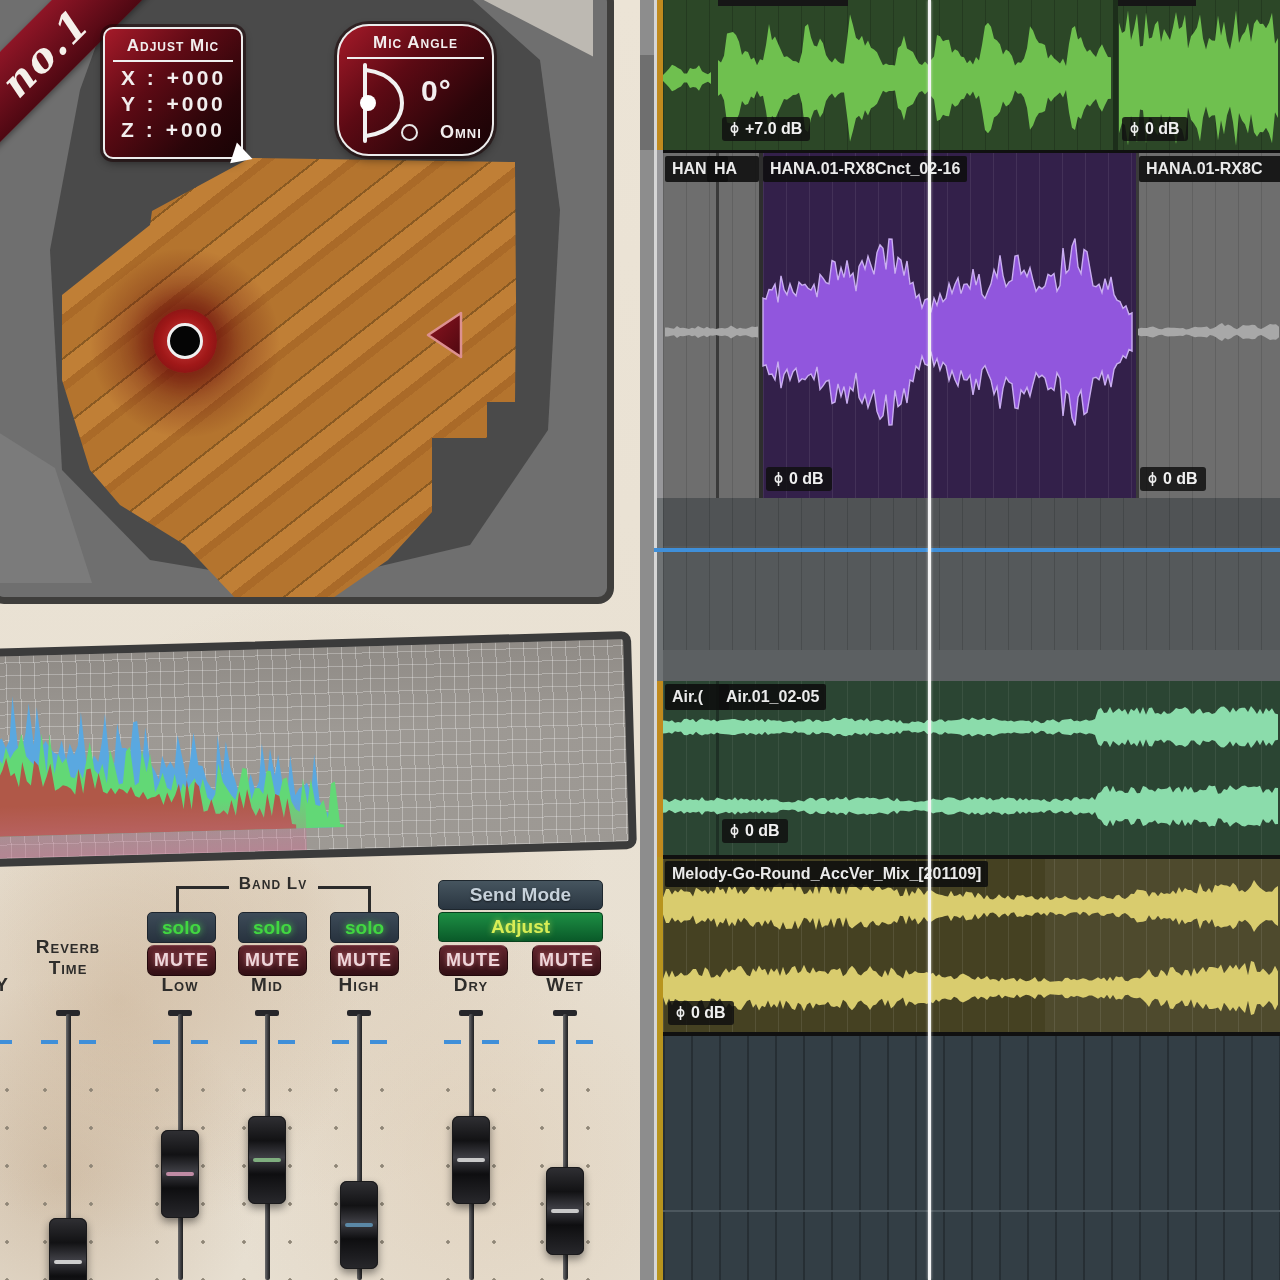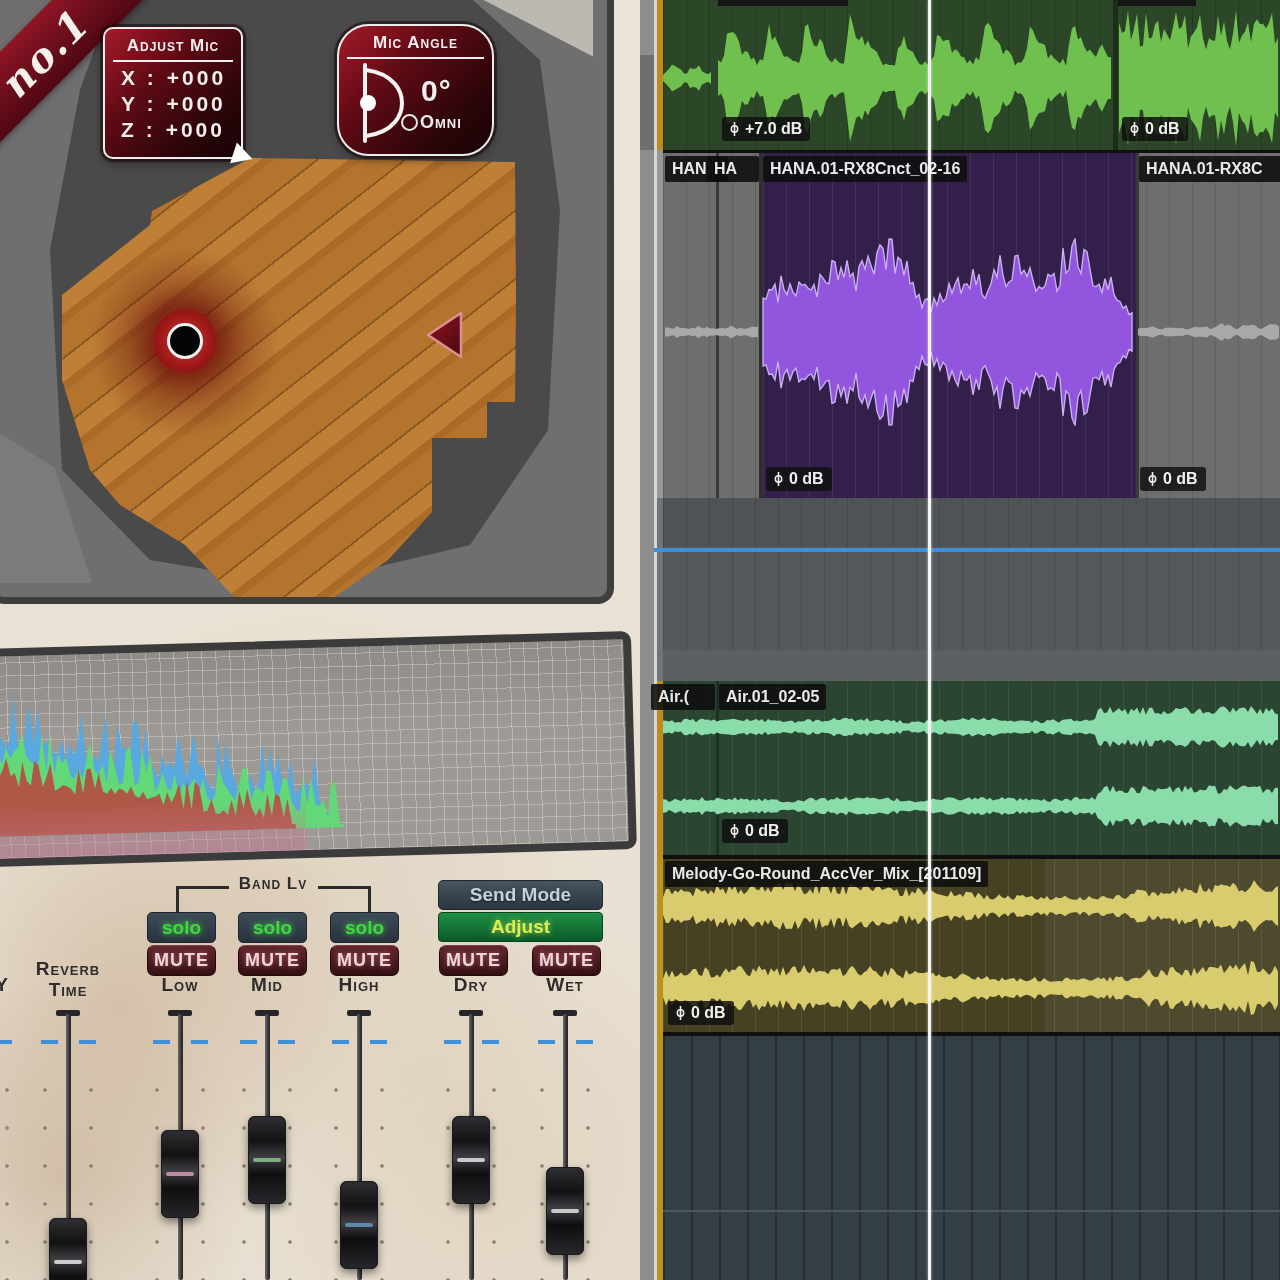--- a/index.html
+++ b/index.html
@@ -150,21 +150,21 @@
       </div>
 
       <div class="redpanel" style="left:342px;top:31px;width:153px;height:128px;border-radius:32px;">
         <h3>Mic Angle</h3>
         <svg class="abs" style="left:16px;top:36px" width="52" height="82" viewBox="0 0 52 82">
           <path d="M10,3 L10,79" stroke="#f2f2f2" stroke-width="4" fill="none" stroke-linecap="round"></path>
           <path d="M11,8 C40,12 47,30 47,41 C47,52 40,70 11,74" stroke="#f2f2f2" stroke-width="4" fill="none" stroke-linecap="round"></path>
           <circle cx="13" cy="41" r="8" fill="#ffffff"></circle>
         </svg>
         <div class="abs" style="left:82px;top:48px;font-size:30px;font-weight:bold;letter-spacing:1px;">0°</div>
-        <div class="abs" style="left:62px;top:86px;display:flex;align-items:center;gap:2px;">
+        <div class="abs" style="left:62px;top:96px;display:flex;align-items:center;gap:22px;">
           <span style="width:13px;height:13px;border:2.5px solid #e8e8e8;border-radius:50%;display:inline-block;"></span>
           <span style="font-variant:small-caps;font-weight:bold;font-size:18px;letter-spacing:1px;">Omni</span>
         </div>
       </div>
 
     </div>
 
     <div class="spectrum-panel">
       <div class="specgrid"></div>
       <svg id="spec-svg" class="abs" style="left:0;top:0" width="616" height="186" viewBox="0 0 616 186">
@@ -207,21 +207,21 @@
           <span>MUTE</span>
         </div>
       <div class="btn mute" style="left:439px;top:945px;">
           <span>MUTE</span>
         </div>
       <div class="btn mute" style="left:532px;top:945px;">
           <span>MUTE</span>
         </div>
 
       <div class="mixlabel" style="left:-8px;top:974px;width:20px;">Y</div>
-      <div class="mixlabel" style="left:18px;top:958px;width:100px;line-height:21px;">Reverb Time</div>
+      <div class="mixlabel" style="left:18px;top:936px;width:100px;line-height:21px;">Reverb Time</div>
       <div class="mixlabel" style="left:150px;top:974px;width:60px;">Low</div>
       <div class="mixlabel" style="left:237px;top:974px;width:60px;">Mid</div>
       <div class="mixlabel" style="left:326px;top:974px;width:66px;">High</div>
       <div class="mixlabel" style="left:441px;top:974px;width:60px;">Dry</div>
       <div class="mixlabel" style="left:535px;top:974px;width:60px;">Wet</div>
 
       <div class="fader" style="left:-61px;">
         <div class="fdash r"></div>
           <div class="fdots r"></div>
       </div>
@@ -348,21 +348,21 @@
     <div class="accent" style="top:150px;height:348px;background:#97979a;"></div>
     <div class="accent" style="top:498px;height:183px;background:#707476;"></div>
     <div class="accent" style="top:681px;height:176px;background:var(--accent_orange);"></div>
     <div class="accent" style="top:857px;height:177px;background:var(--accent_olive);"></div>
     <div class="accent" style="top:1034px;height:246px;background:var(--accent_olive);"></div>
 
     <div class="clipname" style="left:25px;top:156px;width:49px;z-index:5;"><span>HAN</span></div>
     <div class="clipname" style="left:67px;top:156px;width:38px;z-index:5;"><span>HA</span></div>
     <div class="clipname" style="left:123px;top:156px;z-index:5;"><span>HANA.01-RX8Cnct_02-16</span></div>
     <div class="clipname" style="left:499px;top:156px;width:141px;z-index:5;"><span>HANA.01-RX8C</span></div>
-    <div class="clipname" style="left:11px;top:684px;width:50px;z-index:5;"><span>Air.(</span></div>
+    <div class="clipname" style="left:25px;top:684px;width:50px;z-index:5;"><span>Air.(</span></div>
     <div class="clipname" style="left:79px;top:684px;z-index:5;"><span>Air.01_02-05</span></div>
     <div class="clipname" style="left:25px;top:861px;z-index:5;"><span>Melody-Go-Round_AccVer_Mix_[201109]</span></div>
 
     <div class="badge" style="left:82px;top:117px;z-index:5;">
       <svg width="9" height="16" viewBox="0 0 9 16">
           <line x1="4.5" y1="1" x2="4.5" y2="15" stroke="#eee" stroke-width="1.6"></line>
           <circle cx="4.5" cy="8" r="3.2" fill="none" stroke="#eee" stroke-width="1.5"></circle>
         </svg>
       <span>+7.0 dB</span>
       </div>

